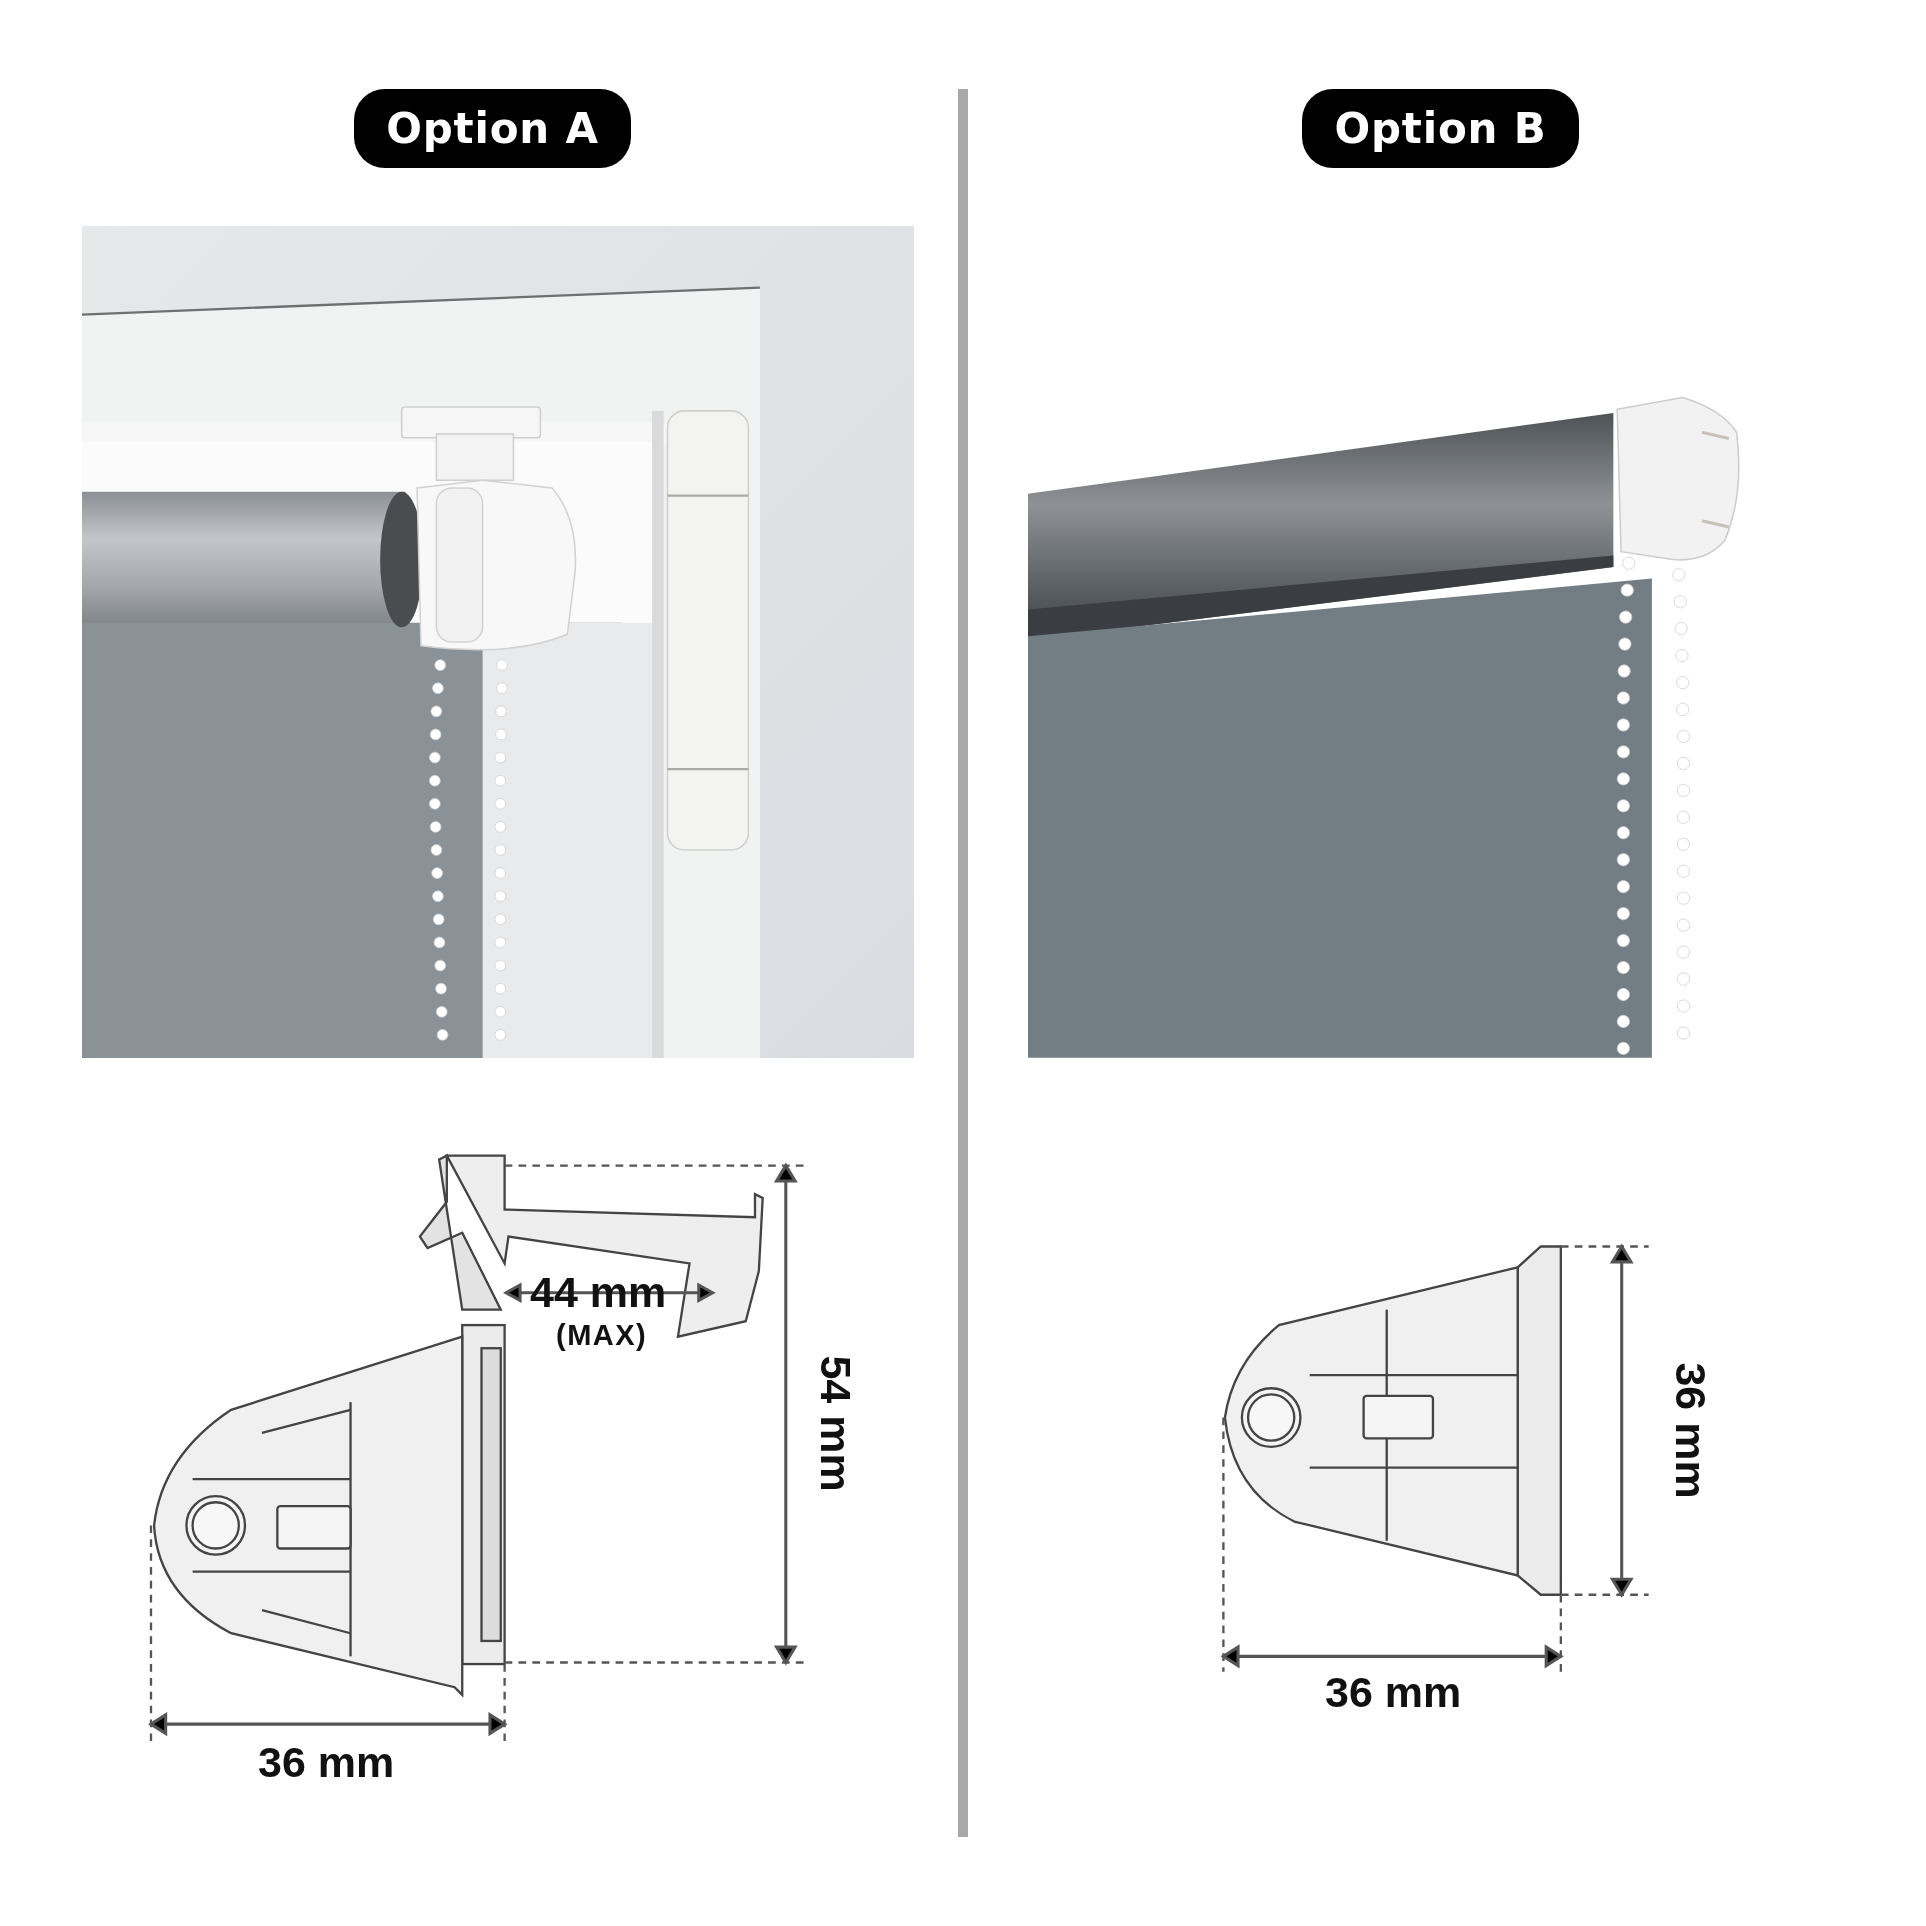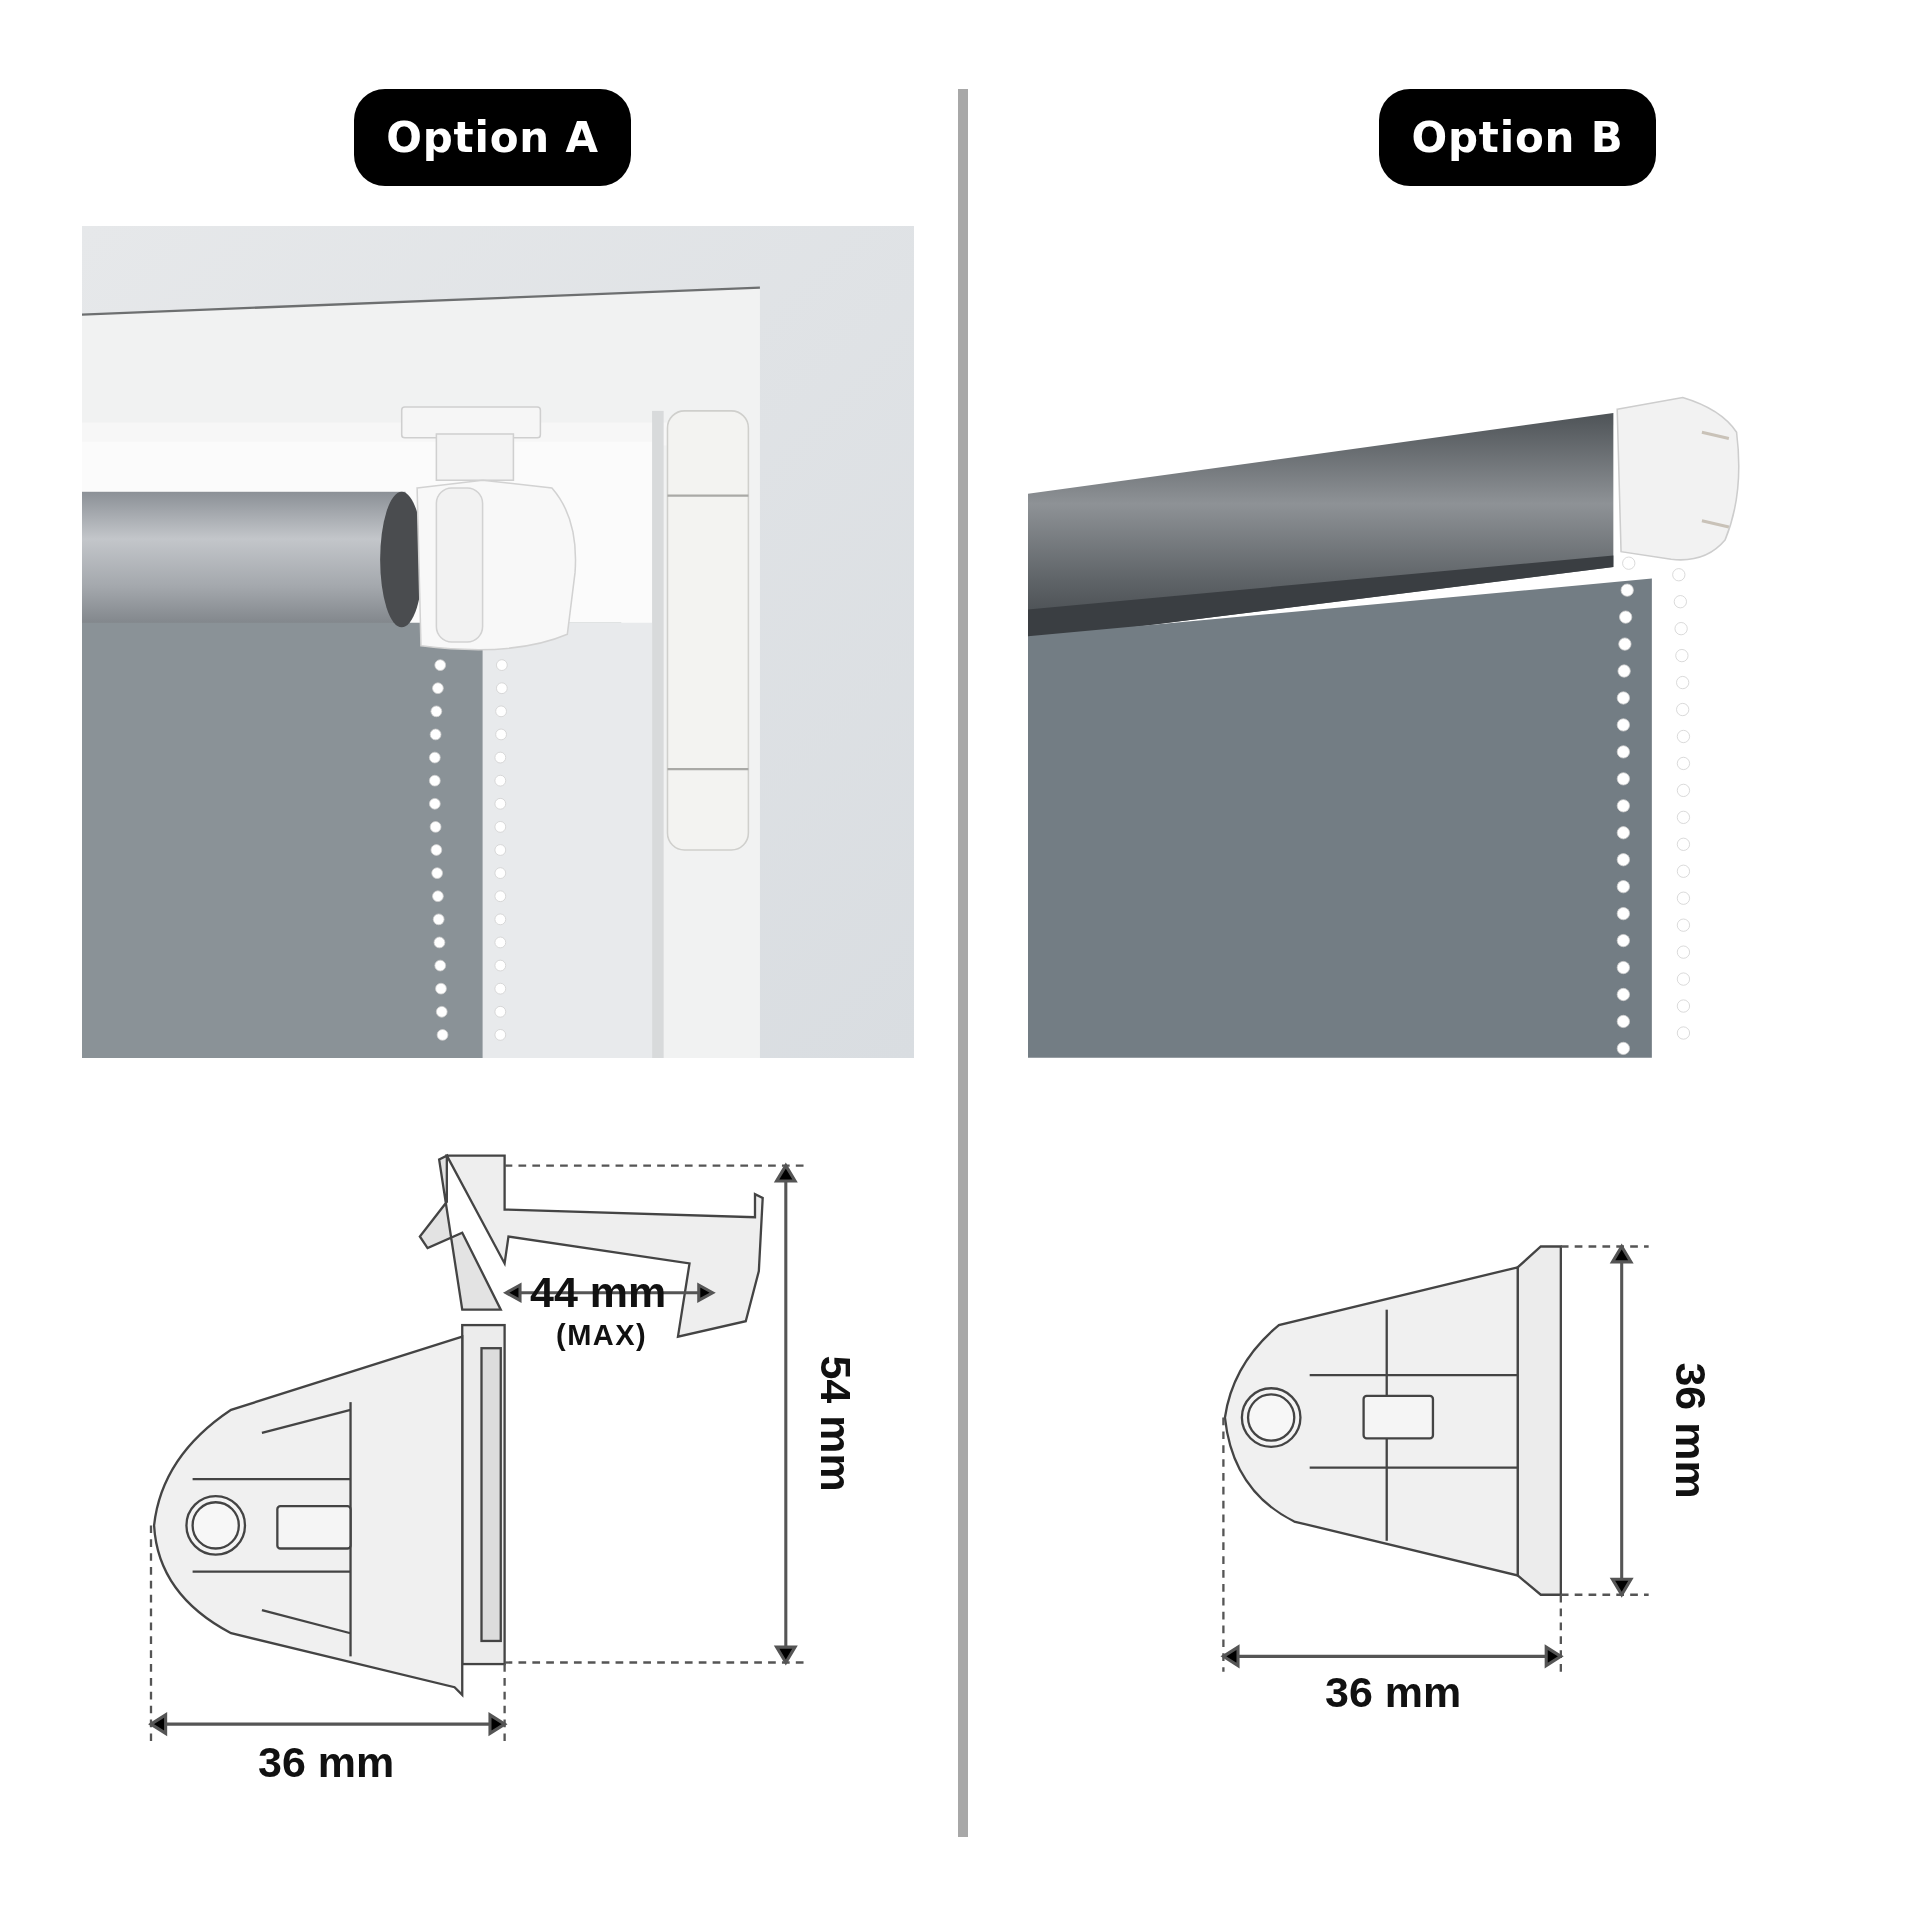--- a/index.html
+++ b/index.html
@@ -1,32 +1,32 @@
 <!DOCTYPE html>
 <html style="font-size:12.3px"><head>
 <meta charset="utf-8">
 <style>
   html,body{margin:0;padding:0;background:#ffffff;}
   body{width:1926px;height:1926px;position:relative;overflow:hidden;font-family:"Liberation Sans","DejaVu Sans",sans-serif;}
-  .badge{position:absolute;top:89px;height:97px;width:277px;background:#000;border-radius:31px;color:#fff;
+  .badge{position:absolute;top:89px;height:79px;width:277px;background:#000;border-radius:31px;color:#fff;
     display:flex;align-items:center;justify-content:center;font-family:"DejaVu Sans",sans-serif;font-weight:bold;font-size:42px;letter-spacing:0.8px;}
   .divider{position:absolute;left:958px;top:89px;width:10px;height:1748px;background:#a8a8a8;}
   .photo{position:absolute;overflow:hidden;}
   .dim{position:absolute;color:#111;font-weight:bold;font-size:43px;white-space:nowrap;}
   .dim.small{font-size:29px;letter-spacing:1.5px;}
   .vert{transform:rotate(90deg);transform-origin:center center;}
   svg{position:absolute;left:0;top:0;}
 </style>
 </head>
 <body>
 
 <div class="badge" style="left:354px;">
   <span>Option A</span>
 </div>
-<div class="badge" style="left:1379px;justify-content:center;">
+<div class="badge" style="left:1302px;justify-content:center;">
   <span>Option B</span>
 </div>
 
 <div class="divider"></div>
 
 <div class="photo" style="left:82px;top:226px;width:832px;height:832px;">
   <svg width="832" height="832" viewBox="0 0 1080 1080">
     <defs>
       <linearGradient id="wallA" x1="0" y1="0" x2="1" y2="1">
         <stop offset="0" stop-color="#e6e8ea"></stop>

